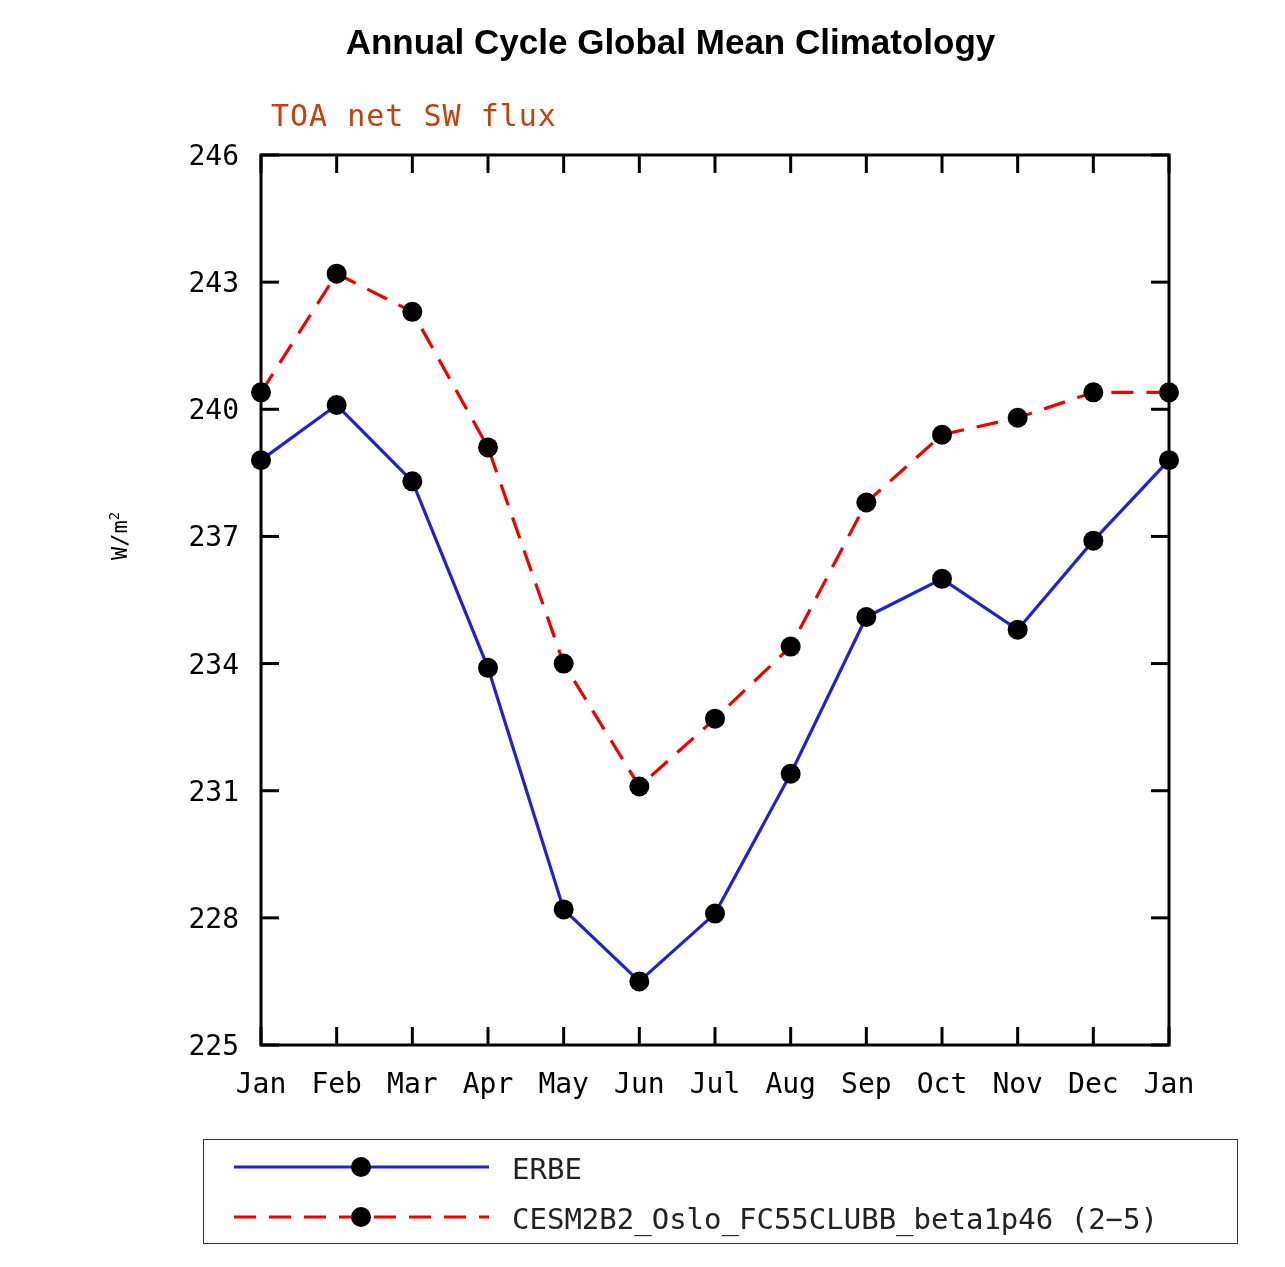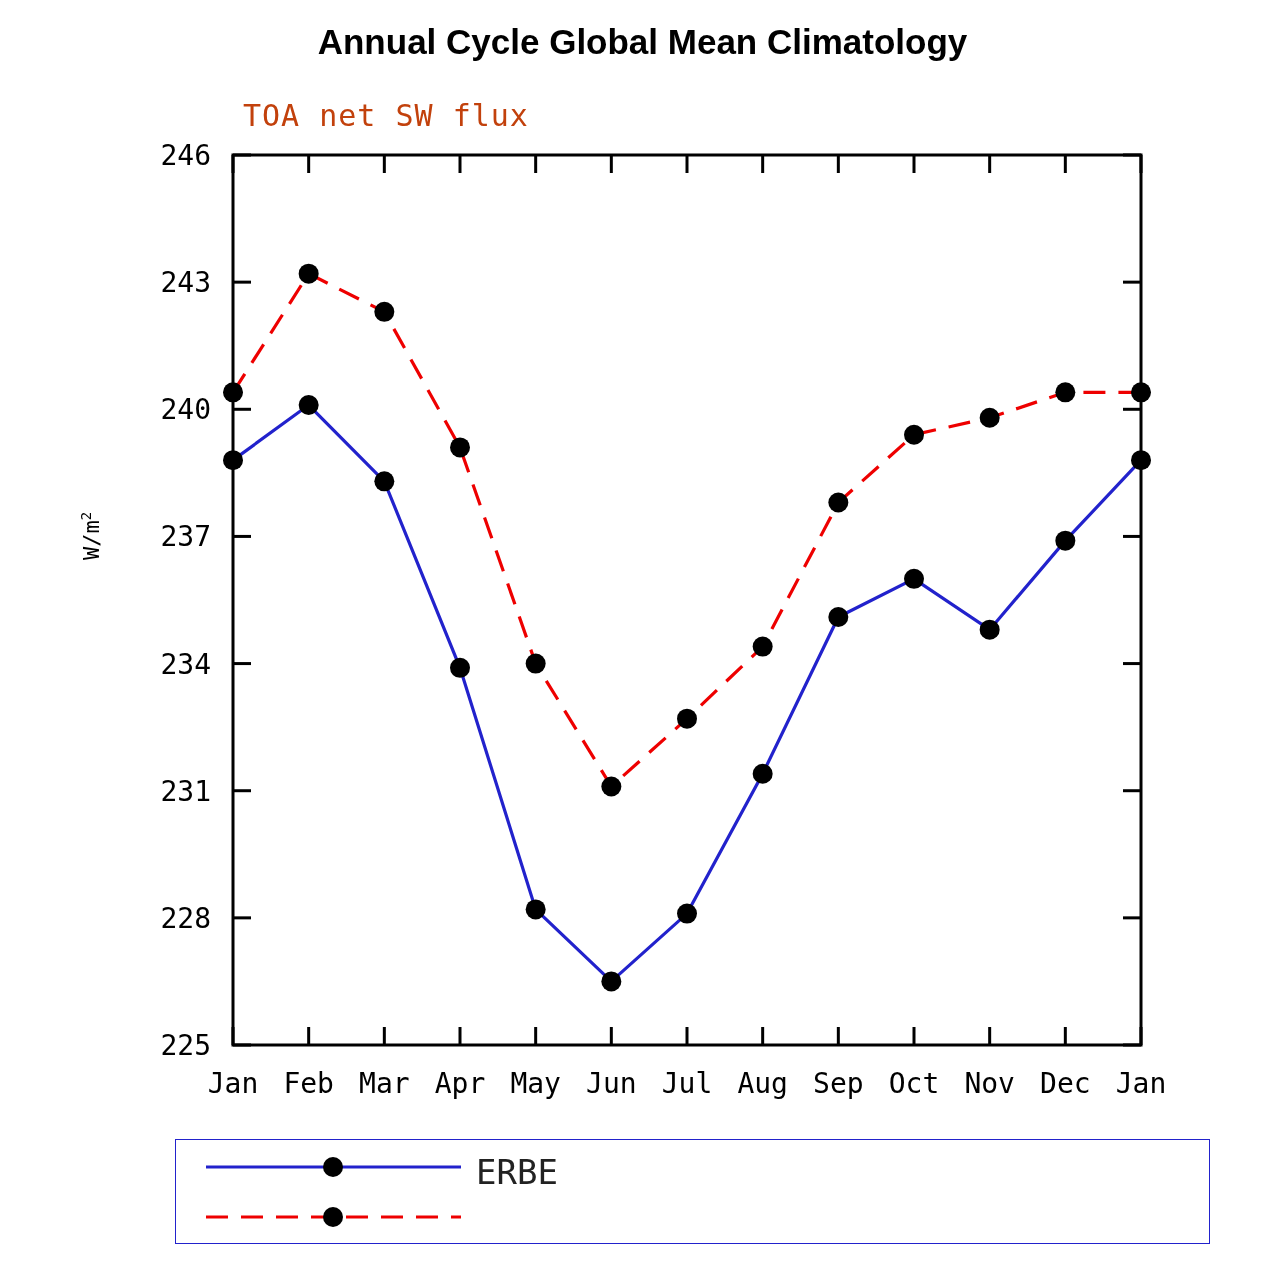--- a/index.html
+++ b/index.html
@@ -1,21 +1,21 @@
 <!DOCTYPE html>
 <html><head>
 <meta charset="utf-8">
 <style>
   html,body{margin:0;padding:0;}
   body{
     width:1285px;height:1267px;background:#ffffff;
     font-family:"Liberation Sans", sans-serif;
     overflow:hidden;
   }
-  #root{position:relative;width:1069px;height:1267px;}
+  #root{position:relative;width:1069px;height:1267px;margin-left:28px;}
 
   .title{
     position:absolute;top:22px;left:0;width:1285px;text-align:center;
     font-size:35px;font-weight:bold;color:#000;letter-spacing:0px;
   }
   .subtitle{
     position:absolute;top:98px;left:243px;
     font-size:30px;color:#c2410c;
     font-family:"DejaVu Sans Mono", monospace;
     letter-spacing:1px;
@@ -39,23 +39,23 @@
   .xtick-label{
     font-family:"DejaVu Sans Mono", monospace;
     font-size:28px;fill:#000;text-anchor:middle;
   }
 
   .legend-box{
     position:absolute;left:175px;top:1139px;width:1035px;height:105px;
     border:1.5px solid #2222cc;background:#fff;box-sizing:border-box;
   }
   .legend-text{
-    position:absolute;left:300px;
+    position:absolute;left:308px;
     font-family:"DejaVu Sans Mono", monospace;
-    font-size:34px;color:#222;white-space:nowrap;
+    font-size:29px;color:#222;white-space:nowrap;
   }
 </style>
 </head>
 <body>
 
 <div id="root">
 
   <div class="title">Annual Cycle Global Mean Climatology</div>
   <div class="subtitle">TOA net SW flux</div>
 
@@ -172,15 +172,16 @@
   <div class="legend-box">
     <svg width="1032" height="102" style="position:absolute;left:0;top:0;">
       <g id="legend-lines">
           <line x1="30" x2="285" y1="27" y2="27" stroke="#2222cc" stroke-width="3.2"></line>
           <circle cx="157" cy="27" r="10" fill="#000"></circle>
           <line x1="30" x2="285" y1="77" y2="77" stroke="#ee0000" stroke-width="3.2" stroke-dasharray="22,13"></line>
           <circle cx="157" cy="77" r="10" fill="#000"></circle>
         </g>
     </svg>
     <div class="legend-text" style="top:12px;">ERBE</div>
+    <div class="legend-text" style="top:62px;">CESM2B2_Oslo_FC55CLUBB_beta1p46 (2−5)</div>
   </div>
 
 </div>
 
 </body></html>

